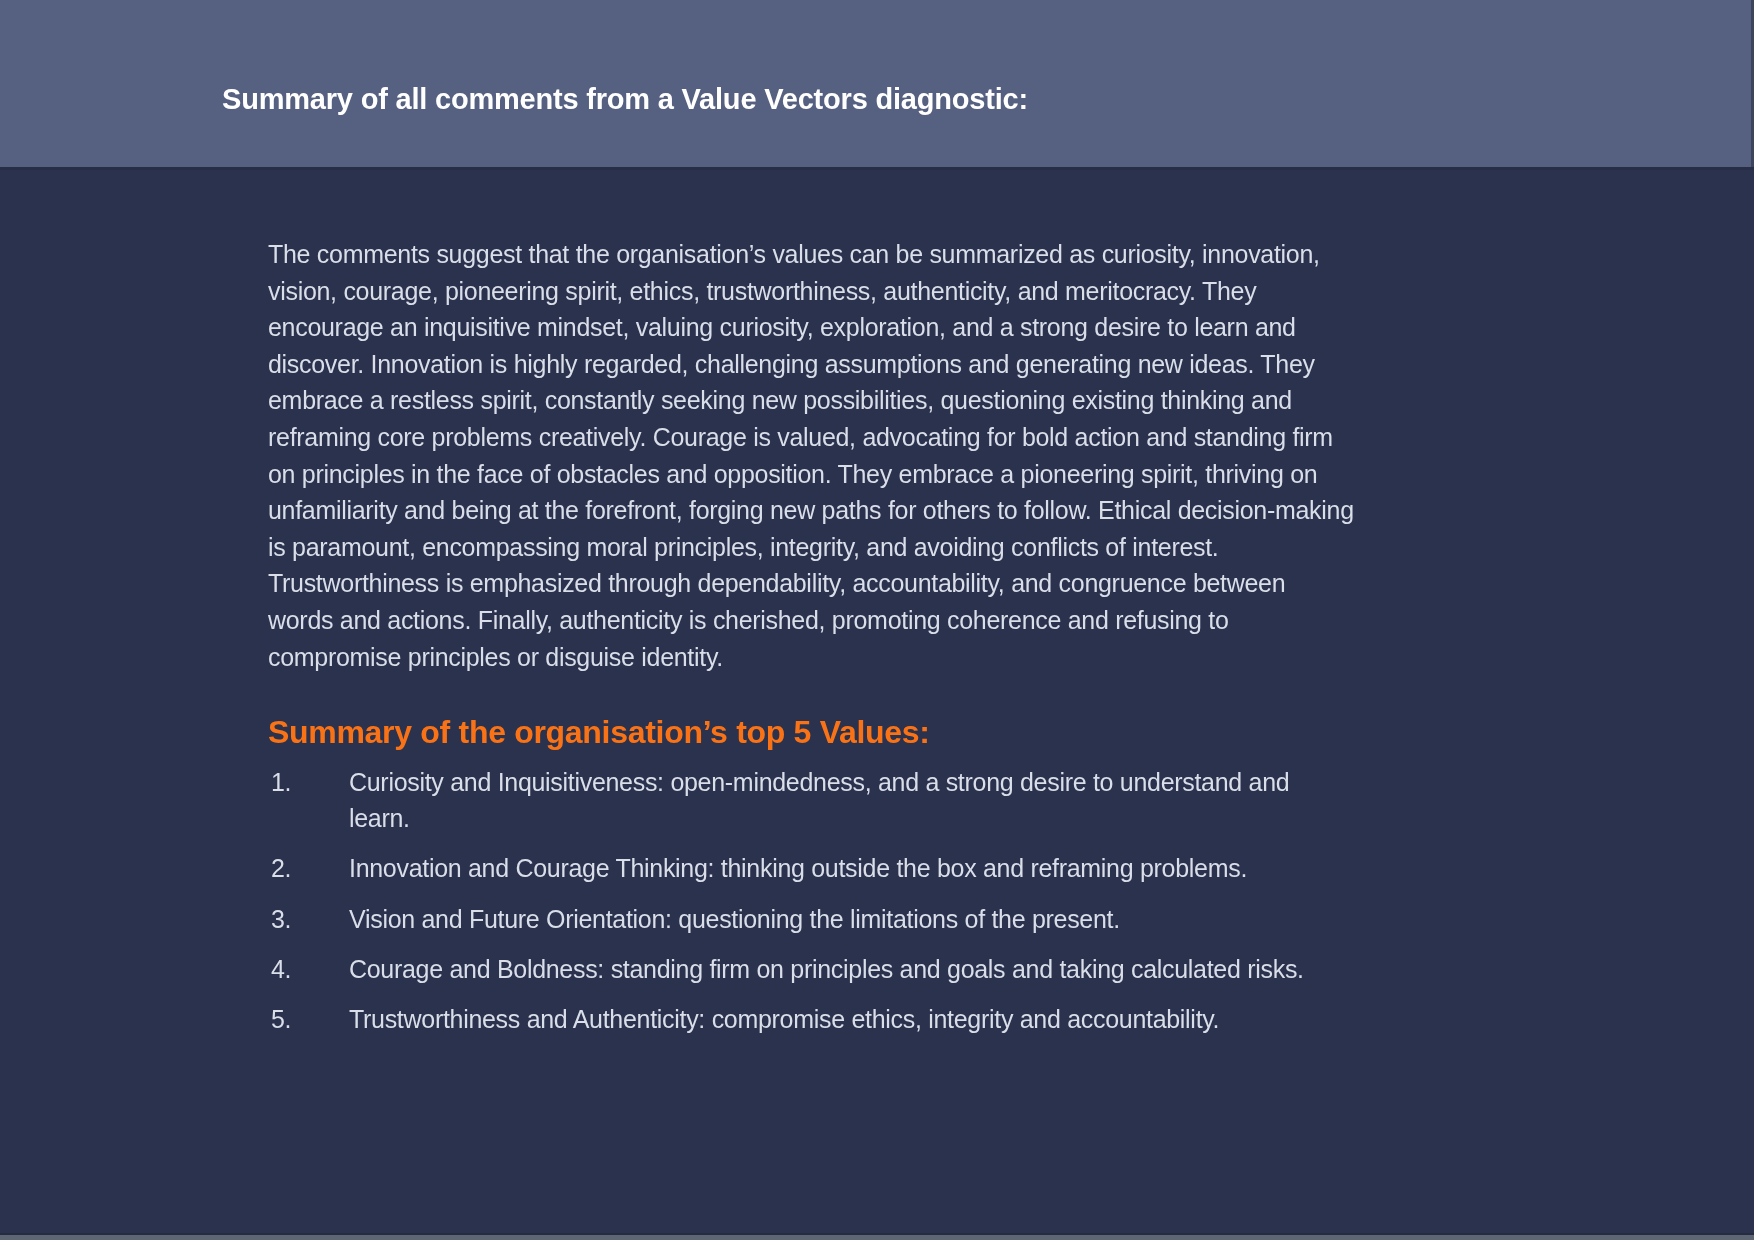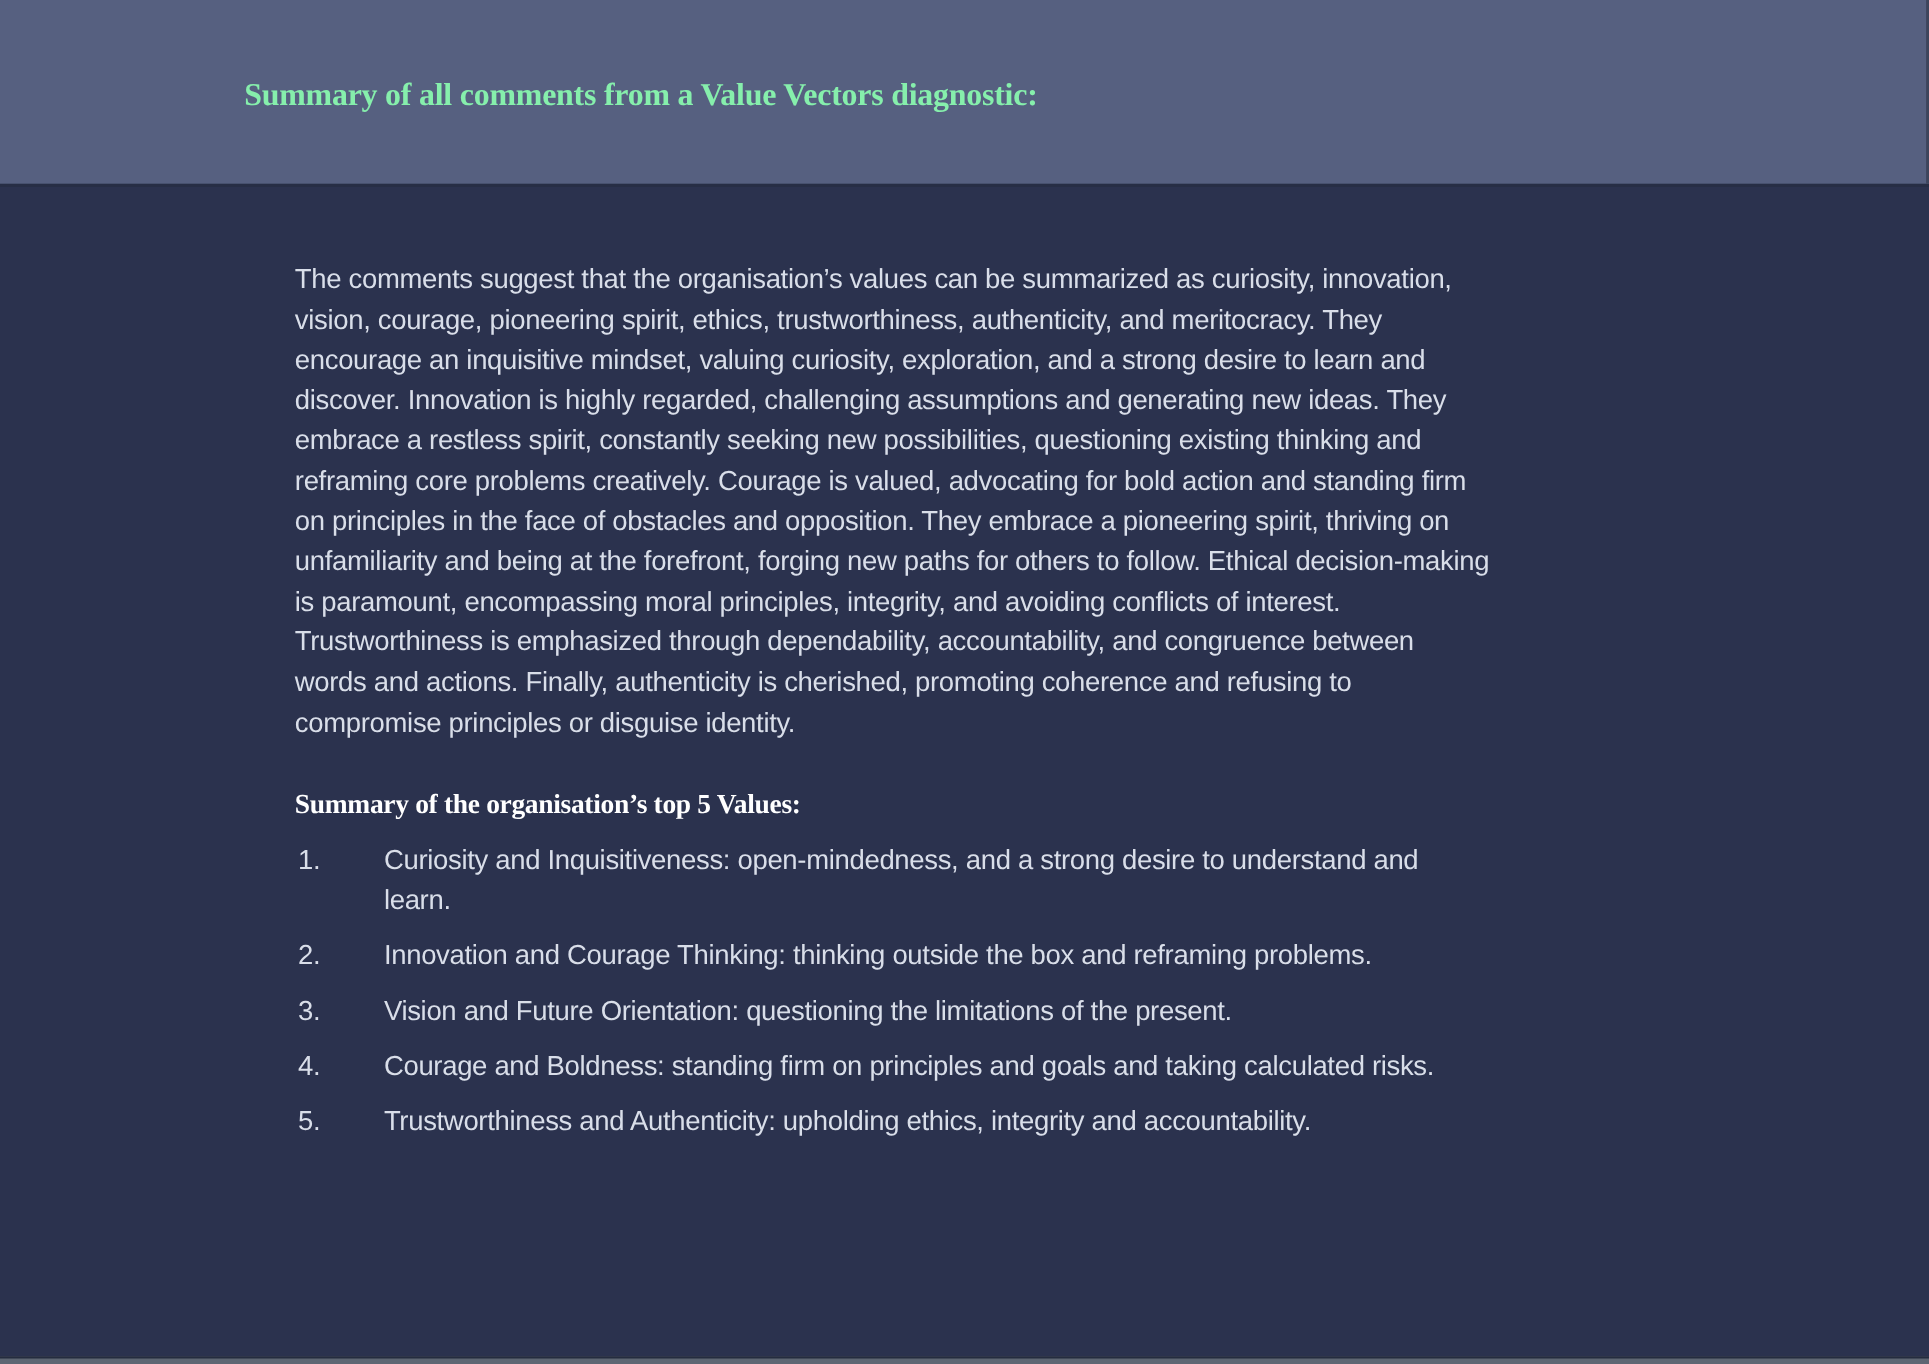--- a/index.html
+++ b/index.html
@@ -28,47 +28,45 @@
   .header-right-edge {
     position: absolute;
     top: 0; right: 0;
     width: 3px;
     height: 100%;
     background: #3d455c;
   }
   .page-title {
     position: absolute;
     left: 222px;
-    top: 70px;
+    top: 83px;
     margin: 0;
     font-size: 29px;
     font-weight: bold;
     letter-spacing: -0.2px;
-    color: #86efac;
-    font-family: Liberation Serif, serif;
+    color: #ffffff;
   }
   .content {
     position: absolute;
     left: 268px;
     top: 236px;
     width: 1088px;
     color: #d9dee9;
     font-size: 25px;
     line-height: 36.6px;
     letter-spacing: -0.3px;
   }
   .summary-paragraph {
     margin: 0;
   }
   .values-heading {
     margin: 39px 0 0 0;
-    font-size: 25px;
+    font-size: 32px;
     font-weight: bold;
-    color: #ffffff;
-    font-family: Liberation Serif, serif;
+    color: #f97316;
   }
   .values-list {
     margin: 13px 0 0 0;
     padding: 0;
     list-style: none;
   }
   .values-list li {
     display: flex;
     margin: 0 0 13.5px 3px;
   }
@@ -116,21 +114,21 @@
         <li>
         <span class="item-number">3.</span>
         <span class="item-text">Vision and Future Orientation: questioning the limitations of the present.</span>
       </li>
         <li>
         <span class="item-number">4.</span>
         <span class="item-text">Courage and Boldness: standing firm on principles and goals and taking calculated risks.</span>
       </li>
         <li>
         <span class="item-number">5.</span>
-        <span class="item-text">Trustworthiness and Authenticity: upholding ethics, integrity and accountability.</span>
+        <span class="item-text">Trustworthiness and Authenticity: compromise ethics, integrity and accountability.</span>
       </li>
       </ol>
 
   </div>
 
   <div class="bottom-strip"></div>
 
 </div>
 
 </body></html>

